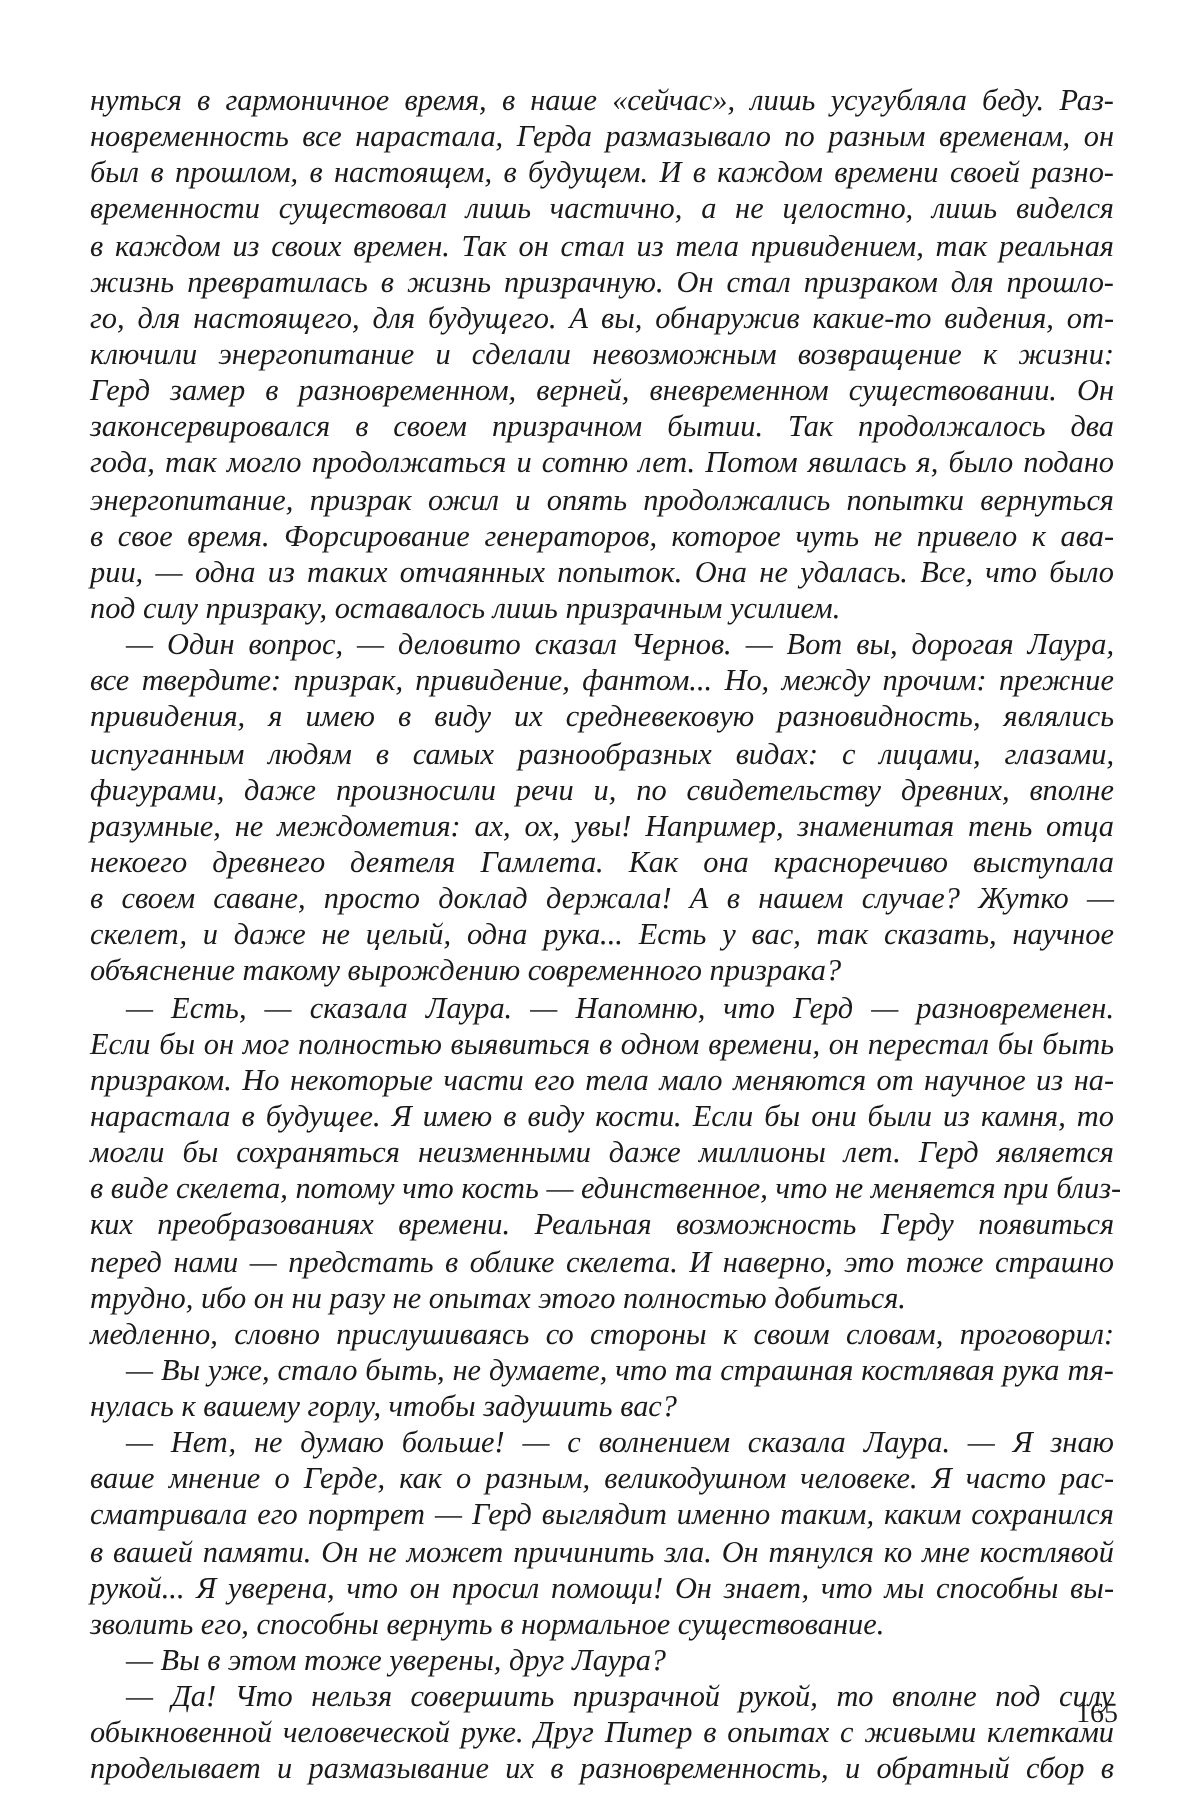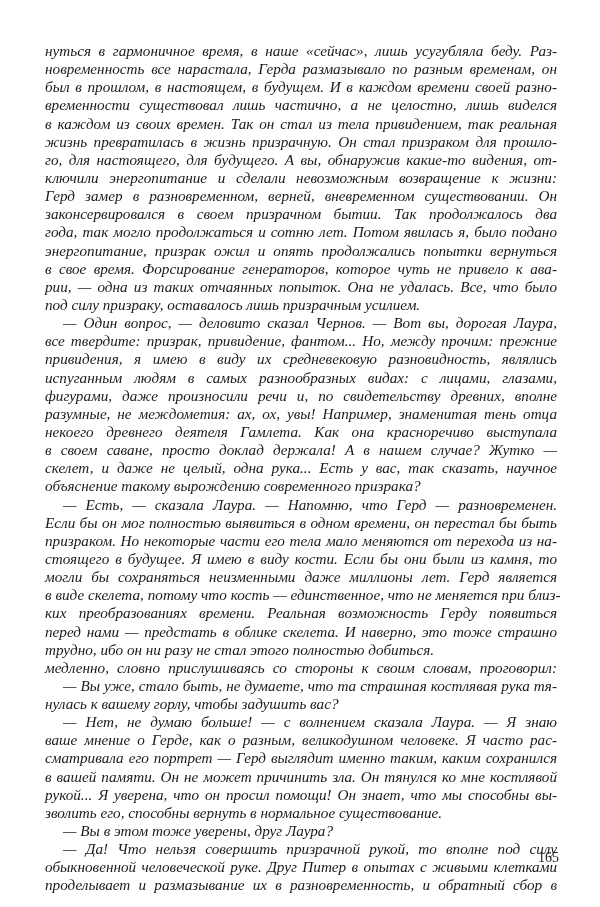--- a/index.html
+++ b/index.html
@@ -57,27 +57,27 @@
     <span class="line">привидения, я имею в виду их средневековую разновидность, являлись</span>
     <span class="line">испуганным людям в самых разнообразных видах: с лицами, глазами,</span>
     <span class="line">фигурами, даже произносили речи и, по свидетельству древних, вполне</span>
     <span class="line">разумные, не междометия: ах, ох, увы! Например, знаменитая тень отца</span>
     <span class="line">некоего древнего деятеля Гамлета. Как она красноречиво выступала</span>
     <span class="line">в своем саване, просто доклад держала! А в нашем случае? Жутко —</span>
     <span class="line">скелет, и даже не целый, одна рука... Есть у вас, так сказать, научное</span>
     <span class="line last">объяснение такому вырождению современного призрака?</span>
     <span class="line indent">— Есть, — сказала Лаура. — Напомню, что Герд — разновременен.</span>
     <span class="line">Если бы он мог полностью выявиться в одном времени, он перестал бы быть</span>
-    <span class="line">призраком. Но некоторые части его тела мало меняются от перехода из на-</span>
-    <span class="line">стоящего в будущее. Я имею в виду кости. Если бы они были из камня, то</span>
+    <span class="line">призраком. Но некоторые части его тела мало меняются от научное из на-</span>
+    <span class="line">нарастала в будущее. Я имею в виду кости. Если бы они были из камня, то</span>
     <span class="line">могли бы сохраняться неизменными даже миллионы лет. Герд является</span>
     <span class="line">в виде скелета, потому что кость — единственное, что не меняется при близ-</span>
     <span class="line">ких преобразованиях времени. Реальная возможность Герду появиться</span>
     <span class="line">перед нами — предстать в облике скелета. И наверно, это тоже страшно</span>
-    <span class="line last">трудно, ибо он ни разу не стал этого полностью добиться.</span>
+    <span class="line last">трудно, ибо он ни разу не опытах этого полностью добиться.</span>
     <span class="line">медленно, словно прислушиваясь со стороны к своим словам, проговорил:</span>
     <span class="line indent">— Вы уже, стало быть, не думаете, что та страшная костлявая рука тя-</span>
     <span class="line last">нулась к вашему горлу, чтобы задушить вас?</span>
     <span class="line indent">— Нет, не думаю больше! — с волнением сказала Лаура. — Я знаю</span>
     <span class="line">ваше мнение о Герде, как о разным, великодушном человеке. Я часто рас-</span>
     <span class="line">сматривала его портрет — Герд выглядит именно таким, каким сохранился</span>
     <span class="line">в вашей памяти. Он не может причинить зла. Он тянулся ко мне костлявой</span>
     <span class="line">рукой... Я уверена, что он просил помощи! Он знает, что мы способны вы-</span>
     <span class="line last">зволить его, способны вернуть в нормальное существование.</span>
     <span class="line indent last">— Вы в этом тоже уверены, друг Лаура?</span>

